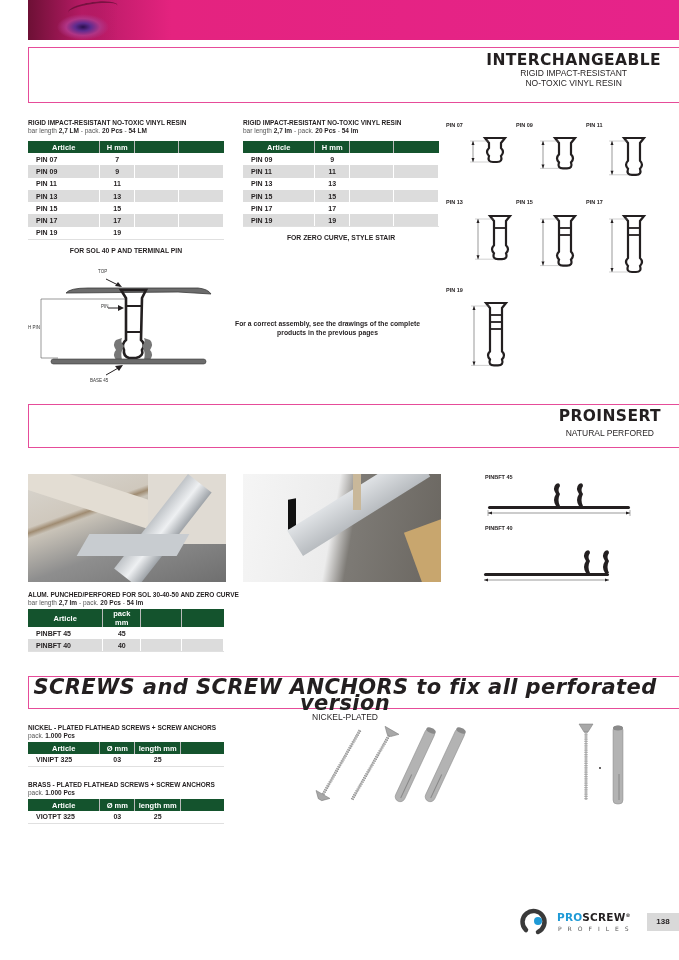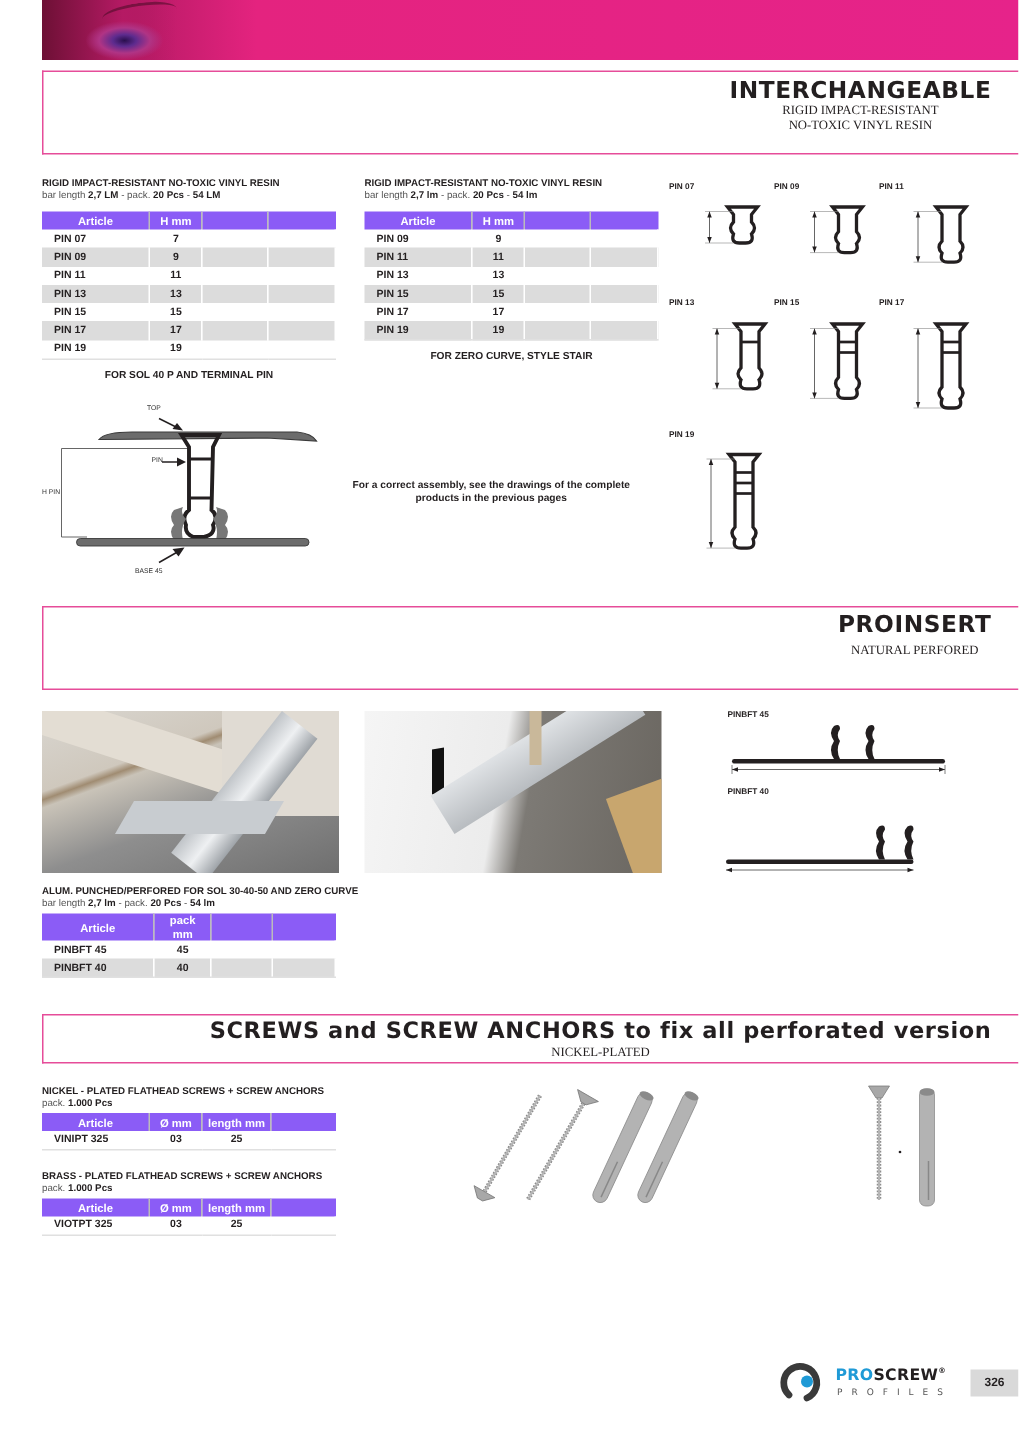--- a/index.html
+++ b/index.html
@@ -9,28 +9,28 @@
   .banner { position: absolute; left: 28px; top: 0; width: 651px; height: 40px;
     background: linear-gradient(90deg, #7a1240 0%, #c01c6a 12%, #e4237f 22%, #e6238a 100%); overflow: hidden; }
   .eye { position: absolute; left: 0; top: 0; width: 90px; height: 40px;
     background: radial-gradient(ellipse 26px 13px at 55px 27px, #2a0f4e 0%, #5d2b8e 30%, #b03485 65%, rgba(228,35,127,0) 100%),
                 linear-gradient(90deg, #6d1035 0%, #b51a64 60%, rgba(228,35,127,0) 100%); }
   .lash { position: absolute; left: 40px; top: 2px; width: 50px; height: 14px; border-top: 2px solid rgba(60,10,30,.5); border-radius: 50% 50% 0 0; transform: rotate(-8deg); }
 
   .section-box { position: absolute; left: 28px; right: 0; border: 1.5px solid #e64c99; border-right: none; }
   .section-box .titles { position: absolute; right: 18px; text-align: center; }
   .big-title { font-family: "DejaVu Sans", sans-serif; font-weight: bold; font-size: 15.5px; letter-spacing: 0.4px; line-height: 16px; color: #231f20; text-transform: none; }
-  .subtitle { font-family: Liberation Serif, serif; font-size: 8.5px; line-height: 10px; color: #231f20; }
+  .subtitle { font-family: Liberation Sans, sans-serif; font-size: 8.5px; line-height: 10px; color: #231f20; }
 
   .spec-head { position: absolute; font-family: "Liberation Sans", sans-serif; font-size: 6.5px; font-weight: bold; line-height: 8px; color: #231f20; }
   .spec-sub { position: absolute; font-family: "Liberation Sans", sans-serif; font-size: 6.5px; line-height: 8px; color: #555; }
   .spec-sub b { color: #231f20; }
 
   table.t { position: absolute; border-collapse: collapse; font-family: "Liberation Sans", sans-serif; font-size: 7px; font-weight: bold; }
-  table.t th { background: #8b5cf6; color: #fff; height: 12px; font-size: 7.5px; border-right: 1px solid #bbb; padding: 0 3px; }
+  table.t th { background: #14532d; color: #fff; height: 12px; font-size: 7.5px; border-right: 1px solid #bbb; padding: 0 3px; }
   table.t th:last-child { border-right: none; }
   table.t td { height: 12.3px; padding: 0 8px; border-right: 1px solid #fff; }
   table.t td.c { text-align: center; }
   table.t tr.alt td { background: #dcdcdc; }
   table.t tbody tr:last-child td { border-bottom: 1px solid #e0e0e0; }
 
   .caption { position: absolute; font-family: "Liberation Sans", sans-serif; font-size: 6.8px; font-weight: bold; text-align: center; color: #231f20; }
   .lbl { position: absolute; font-family: "Liberation Sans", sans-serif; font-size: 5.5px; font-weight: bold; color: #231f20; }
   .tiny { position: absolute; font-family: "Liberation Sans", sans-serif; font-size: 4.5px; color: #333; }
   svg { position: absolute; overflow: visible; }
@@ -277,21 +277,21 @@
 <div class="tiny" style="left:98px;top:269px;">TOP</div>
 <div class="tiny" style="left:101px;top:304px;">PIN</div>
 <div class="tiny" style="left:28px;top:325px;">H PIN</div>
 <div class="tiny" style="left:90px;top:378px;">BASE 45</div>
 
 <div class="caption" style="left:225px;top:319px;width:205px;font-size:6.8px;line-height:9px;">
   <div>For a correct assembly, see the drawings of the complete</div>
   <div>products in the previous pages</div>
 </div>
 
-<div class="section-box" style="top:404px;height:56px;">
+<div class="section-box" style="top:404px;height:44px;">
   <div class="titles" style="top:3px;">
     <div class="big-title">PROINSERT</div>
     <div class="subtitle" style="margin-top:4px;">NATURAL PERFORED</div>
   </div>
 </div>
 
 <div class="photo" style="left:28px;top:474px;width:198px;height:108px;background:linear-gradient(160deg,#d9d6d0 0%,#cfc8bd 30%,#a08c72 33%,#c9c3b8 36%,#8e8e8e 60%,#6f6f6f 100%);">
   <div style="position:absolute;left:-10px;top:10px;width:160px;height:28px;background:#e3ddd3;transform:rotate(18deg);"></div>
   <div style="position:absolute;left:120px;top:0;width:90px;height:70px;background:#e0dbd3;"></div>
   <div style="position:absolute;left:80px;top:0;width:30px;height:120px;background:linear-gradient(90deg,#c0c4c8,#eef0f2,#9ea3a8);transform:rotate(38deg);transform-origin:top left;left:160px;"></div>
@@ -351,21 +351,21 @@
   <rect x="4" y="103" width="125" height="3" rx="1.5" fill="#231f20"></rect>
   <path d="M106 103 Q102 97 106 91 Q102 85 106 81 Q110 79 110 83 Q107 87 110 91 Q107 97 110 103 Z" fill="#231f20"></path>
   <path d="M125 103 Q121 97 125 91 Q121 85 125 81 Q129 79 129 83 Q126 87 129 91 Q126 97 129 103 Z" fill="#231f20"></path>
   <line x1="4" y1="110" x2="129" y2="110" stroke="#555" stroke-width="0.6"></line>
   <polygon points="4,110 8,108.5 8,111.5" fill="#231f20"></polygon>
     <polygon points="129,110 125,108.5 125,111.5" fill="#231f20"></polygon>
 </svg>
 
 <div class="section-box" style="top:676px;height:33px;">
   <div class="titles" style="top:2px;">
-    <div class="big-title" style="font-size:15px;">SCREWS and SCREW ANCHORS to fix all perforated version</div>
+    <div class="big-title" style="font-size:21px;font-style:italic;">SCREWS and SCREW ANCHORS to fix all perforated version</div>
     <div class="subtitle" style="margin-top:1px;">NICKEL-PLATED</div>
   </div>
 </div>
 
 <div class="spec-head" style="left:28px;top:724px;">NICKEL - PLATED FLATHEAD SCREWS + SCREW ANCHORS</div>
 <div class="spec-sub" style="left:28px;top:732px;"><span>pack. </span><b>1.000 Pcs</b></div>
 <table class="t" style="left:28px;top:742px;width:196px;">
   <colgroup>
       <col style="width:72px">
       <col style="width:35px">
@@ -450,13 +450,13 @@
     <line x1="1" y1="12" x2="1" y2="38" stroke="#888" stroke-width="1"></line>
   </g>
 </svg>
 
 <svg class="footer-logo" width="36" height="30">
   <path d="M6 24 A11 11 0 1 1 18 26" fill="none" stroke="#3a3a3a" stroke-width="4.5" stroke-linecap="round"></path>
   <circle cx="18" cy="15" r="4" fill="#1f9ad6"></circle>
 </svg>
 <div class="brand"><span class="pro">PRO</span><span>SCREW</span><sup style="font-size:5px;">®</sup></div>
 <div class="brand-sub">PROFILES</div>
-<div class="page-num">326</div>
+<div class="page-num">138</div>
 
 </body></html>

